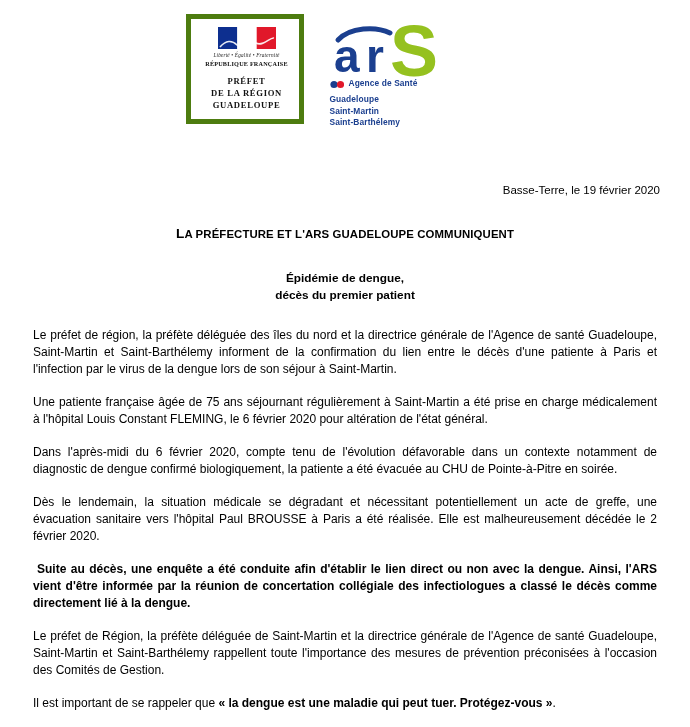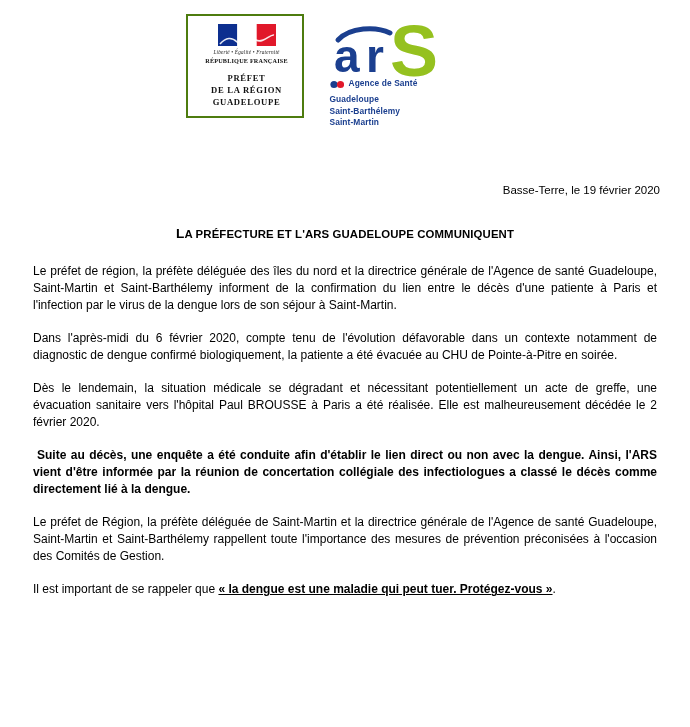--- a/index.html
+++ b/index.html
@@ -29,21 +29,21 @@
     display: flex;
     align-items: flex-start;
     justify-content: center;
     gap: 26px;
     padding-top: 14px;
     height: 140px;
     box-sizing: border-box;
   }
 
   .prefecture-block {
-    border: 2px solid #4d7c0f;
+    border: 5px solid #4d7c0f;
     width: 118px;
     padding: 8px 0 7px 4px;
     box-sizing: border-box;
     text-align: center;
   }
   .flag {
     width: 58px;
     height: 22px;
     margin: 0 auto 3px auto;
     display: block;
@@ -149,21 +149,21 @@
     padding: 0 9px 0 9px;
   }
   .body-text p {
     margin: 0 0 16px 0;
     font-size: 12px;
     line-height: 1.42;
     text-align: justify;
   }
   .body-text p:last-child { margin-bottom: 0; }
   .indent { text-indent: 4px; font-weight: bold; }
-  .quote-bold { font-weight: bold; text-decoration: underline; }
+  .quote-bold { font-weight: bold; }
 </style>
 </head>
 <body>
 
 <div class="page">
 
   <div class="header">
 
     <div class="prefecture-block">
       <svg class="flag" viewBox="0 0 58 22">
@@ -200,35 +200,40 @@
           <circle cx="4" cy="4.5" r="3.6" fill="#1b3f8f"></circle>
           <circle cx="10.5" cy="4.5" r="3.6" fill="#e1182a"></circle>
         </svg>
         <div>
           <div class="ars-agence">Agence de Santé</div>
         </div>
       </div>
 
       <div class="ars-terr">
         <div>Guadeloupe</div>
+        <div>Saint-Martin</div>
         <div>Saint-Barthélemy</div>
-        <div>Saint-Martin</div>
       </div>
     </div>
   </div>
 
   <div class="date-line">Basse-Terre, le 19 février 2020</div>
 
   <div class="main-title">
     <span>L</span><span class="sc">A PRÉFECTURE ET L'ARS GUADELOUPE COMMUNIQUENT</span>
   </div>
 
+  <div class="subtitle">
+    <div>Épidémie de dengue,</div>
+    <div>décès du premier patient</div>
+  </div>
 
   <div class="body-text">
     <p>Le préfet de région, la préfète déléguée des îles du nord et la directrice générale de l'Agence de santé Guadeloupe, Saint-Martin et Saint-Barthélemy informent de la confirmation du lien entre le décès d'une patiente à Paris et l'infection par le virus de la dengue lors de son séjour à Saint-Martin.</p>
+    <p>Une patiente française âgée de 75 ans séjournant régulièrement à Saint-Martin a été prise en charge médicalement à l'hôpital Louis Constant FLEMING, le 6 février 2020 pour altération de l'état général.</p>
     <p>Dans l'après-midi du 6 février 2020, compte tenu de l'évolution défavorable dans un contexte notamment de diagnostic de dengue confirmé biologiquement, la patiente a été évacuée au CHU de Pointe-à-Pitre en soirée.</p>
     <p>Dès le lendemain, la situation médicale se dégradant et nécessitant potentiellement un acte de greffe, une évacuation sanitaire vers l'hôpital Paul BROUSSE à Paris a été réalisée. Elle est malheureusement décédée le 2 février 2020.</p>
     <p class="indent">Suite au décès, une enquête a été conduite afin d'établir le lien direct ou non avec la dengue. Ainsi, l'ARS vient d'être informée par la réunion de concertation collégiale des infectiologues a classé le décès comme directement lié à la dengue.</p>
     <p>Le préfet de Région, la préfète déléguée de Saint-Martin et la directrice générale de l'Agence de santé Guadeloupe, Saint-Martin et Saint-Barthélemy rappellent toute l'importance des mesures de prévention préconisées à l'occasion des Comités de Gestion.</p>
     <p><span>Il est important de se rappeler que </span><span class="quote-bold">« la dengue est une maladie qui peut tuer. Protégez-vous »</span><span>.</span></p>
   </div>
 
 </div>
 
 </body></html>

